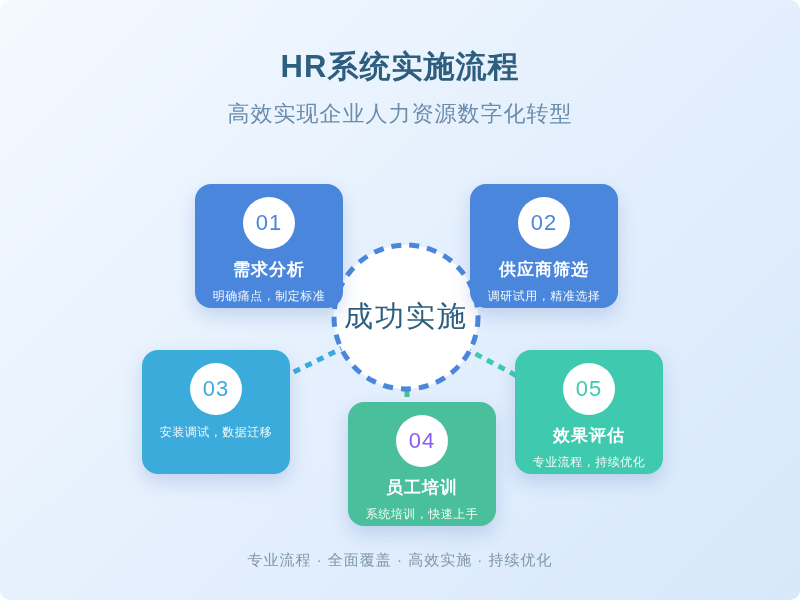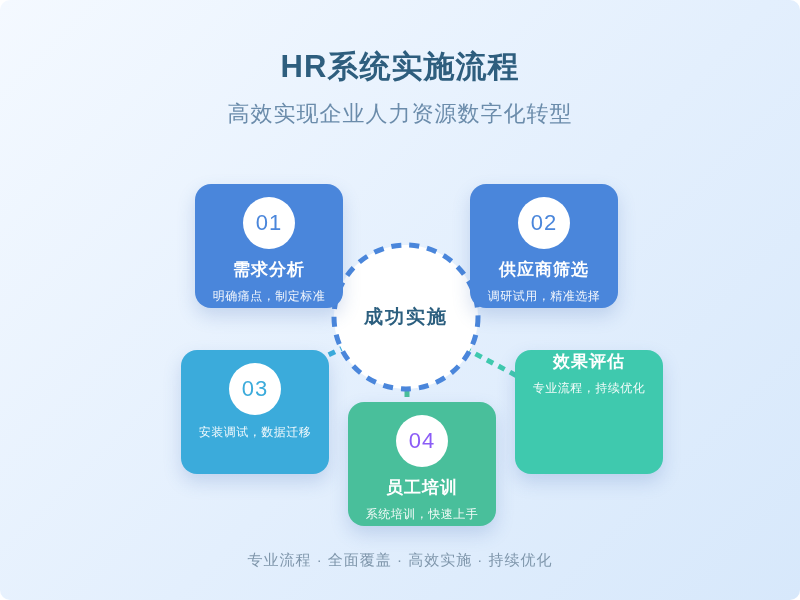--- a/index.html
+++ b/index.html
@@ -74,22 +74,22 @@
     opacity: 0.93;
     letter-spacing: 0.5px;
   }
   .center-label {
     position: absolute;
     left: 331px; top: 242px;
     width: 150px; height: 150px;
     display: flex;
     align-items: center;
     justify-content: center;
-    font-size: 19px;
-    font-weight: bold;
+    font-size: 29px;
+    font-weight: normal;
     color: #2c5f7f;
     letter-spacing: 2px;
   }
   .footer-tagline {
     position: absolute;
     left: 0; right: 0;
     bottom: 30px;
     text-align: center;
     font-size: 15px;
     color: #7f96ab;
@@ -122,36 +122,39 @@
   </div>
 
   <div class="card pos2" style="background: rgb(74, 134, 219);">
     <div class="badge" style="color: rgb(74, 134, 219);">
       <span>02</span>
     </div>
     <div class="card-title">供应商筛选</div>
     <div class="card-desc">调研试用，精准选择</div>
   </div>
 
-  <div class="card pos3" style="background: rgb(59, 171, 219); margin-left: 39px;">
+  <div class="card pos3" style="background: rgb(59, 171, 219);">
     <div class="badge" style="color: rgb(59, 171, 219);">
       <span>03</span>
     </div>
     <div class="card-desc">安装调试，数据迁移</div>
   </div>
 
   <div class="card pos4" style="background: rgb(73, 191, 155);">
     <div class="badge" style="color: #8b5cf6;">
       <span>04</span>
     </div>
     <div class="card-title">员工培训</div>
     <div class="card-desc">系统培训，快速上手</div>
   </div>
 
   <div class="card pos5" style="background: rgb(63, 201, 174);">
+    <div class="badge" style="color: rgb(63, 201, 174);">
+      <span>05</span>
+    </div>
     <div class="card-title">效果评估</div>
     <div class="card-desc">专业流程，持续优化</div>
   </div>
 
   <div class="center-label">成功实施</div>
 
   <div class="footer-tagline">专业流程 · 全面覆盖 · 高效实施 · 持续优化</div>
 
 </div>
 

